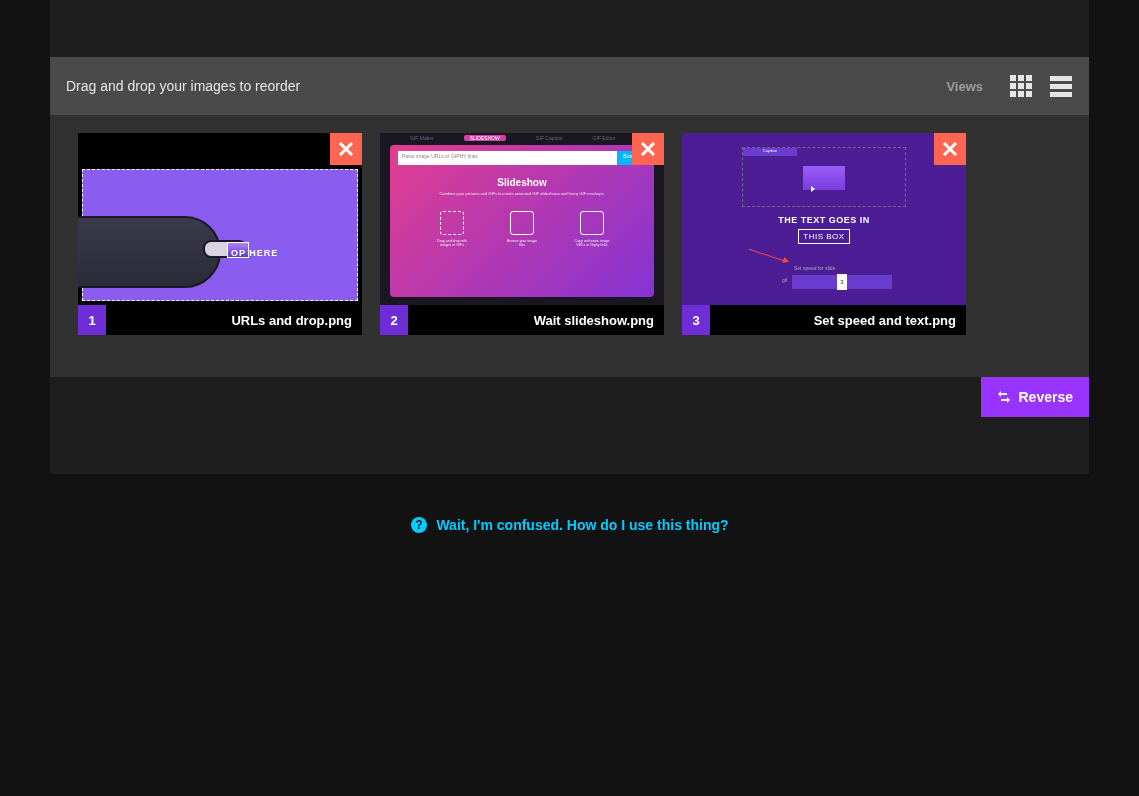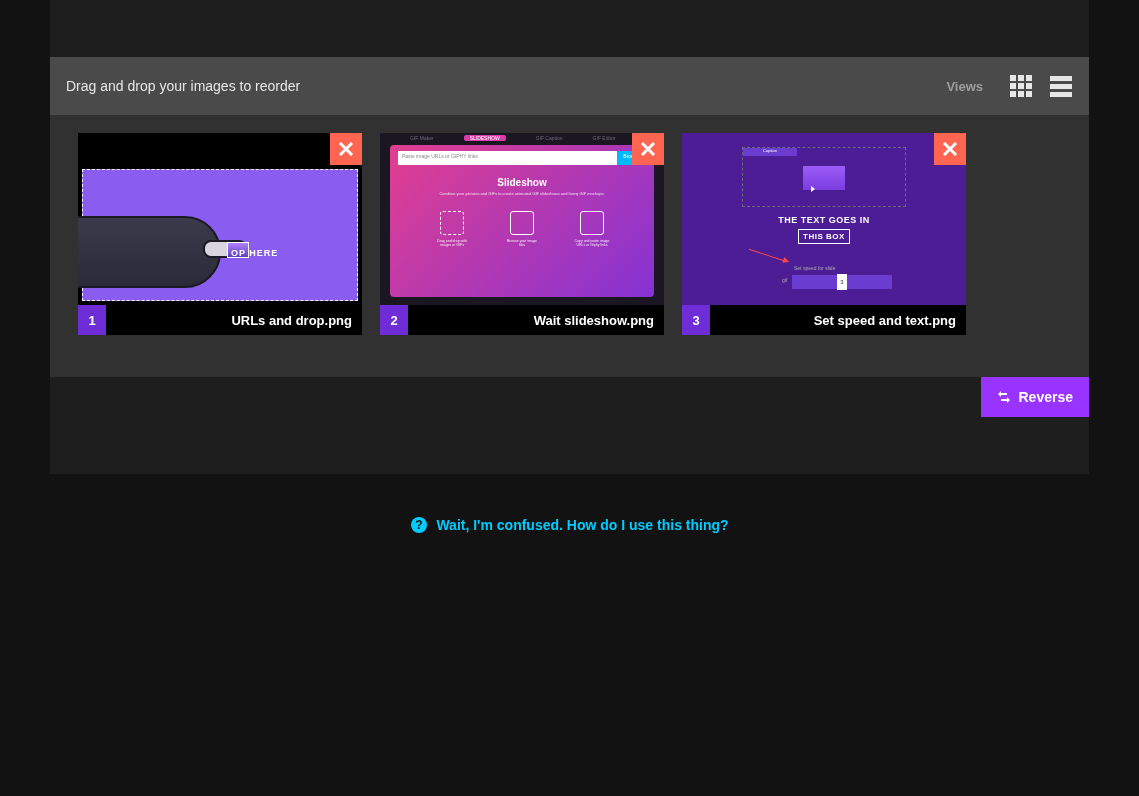--- a/index.html
+++ b/index.html
@@ -248,21 +248,21 @@
 .t3-bg { position:absolute; inset:0; background:#4c1d95; }
 .t3-frame { position:absolute; top:14px; left:60px; right:60px; height:60px; border:1px dashed #6a6a7a; }
 .t3-tabs { position:absolute; top:0; left:0; right:0; height:8px; display:flex; }
 .t3-tabs span { flex:1; font-size:4px; text-align:center; color:#666; }
 .t3-tabs .on { background:#6a3dd0; color:#fff; }
 .t3-mini { position:absolute; top:18px; left:50%; transform:translateX(-50%); width:42px; height:24px; background: linear-gradient(#9b5cf7,#7a3de0); }
 .t3-cursor { position:absolute; top:20px; left:8px; width:8px; height:8px; }
 .t3-cursor::before{content:"";position:absolute;width:0;height:0;border-left:4px solid #fff;border-top:3px solid transparent;border-bottom:3px solid transparent;}
 .t3-texts { position:absolute; top:82px; left:0; right:0; text-align:center; }
 .t3-t1 { color:#fff; font-size:9px; font-weight:800; letter-spacing:0.5px; }
-.t3-t2 { display:inline-block; border:1.5px solid #fff; color:#fff; font-size:8px; font-weight:700; padding:2px 4px; margin-top:2px; letter-spacing:0.5px; }
+.t3-t2 { display:inline-block; border:1.5px solid #fff; color:#fff; font-size:8px; font-weight:400; padding:2px 4px; margin-top:2px; letter-spacing:0.5px; }
 .t3-arrow { position:absolute; top:122px; left:66px; width:40px; height:1px; background:#ff4444; transform:rotate(18deg); }
 .t3-arrow::after{content:"";position:absolute;right:-2px;top:-3px;border-left:6px solid #ff4444;border-top:3px solid transparent;border-bottom:3px solid transparent;}
 .t3-label { position:absolute; top:132px; left:112px; font-size:5px; color:#aaa; }
 .t3-slider { position:absolute; top:142px; left:110px; right:74px; height:14px; background:#6a3dd0; }
 .t3-slider-h { position:absolute; left:50%; top:-1px; width:10px; height:16px; background:#fff; transform:translateX(-50%); display:flex;align-items:center;justify-content:center;font-size:6px;color:#333; }
 .t3-gif { position:absolute; top:144px; left:100px; font-size:5px; color:#aaa; }
 </style>
 </head>
 <body>
 

